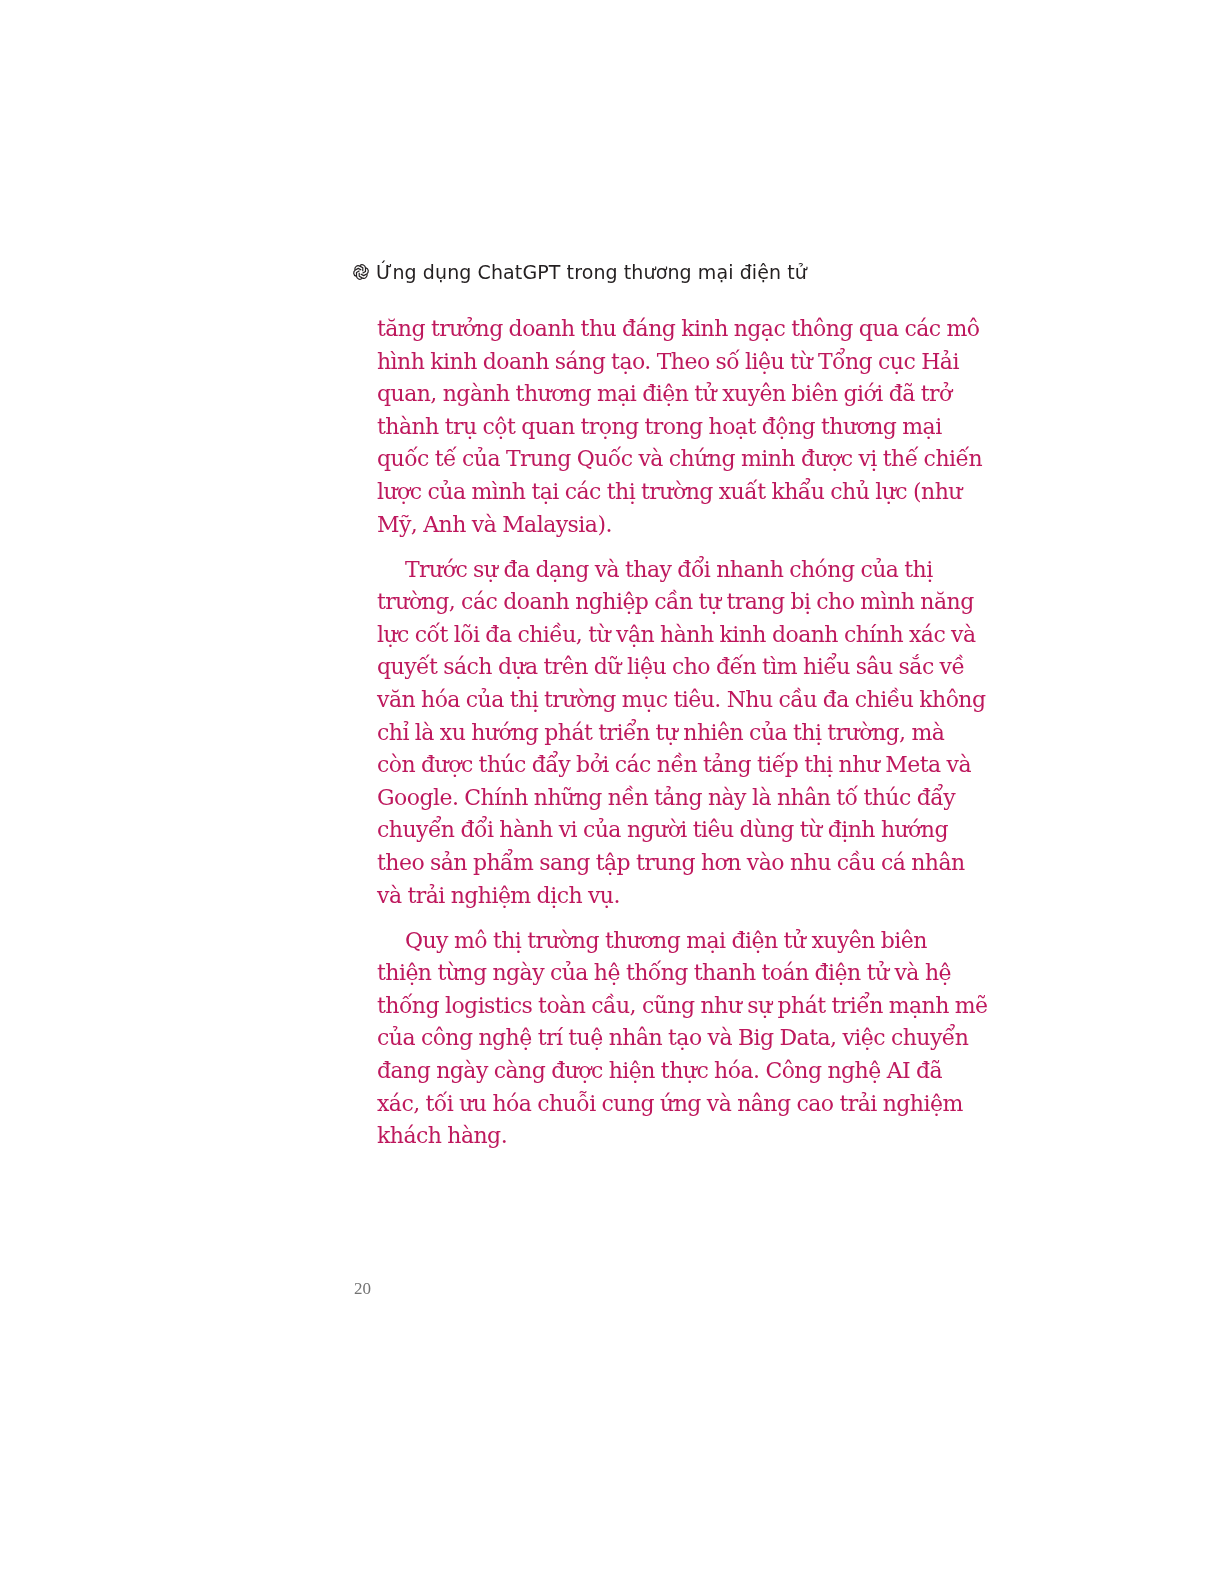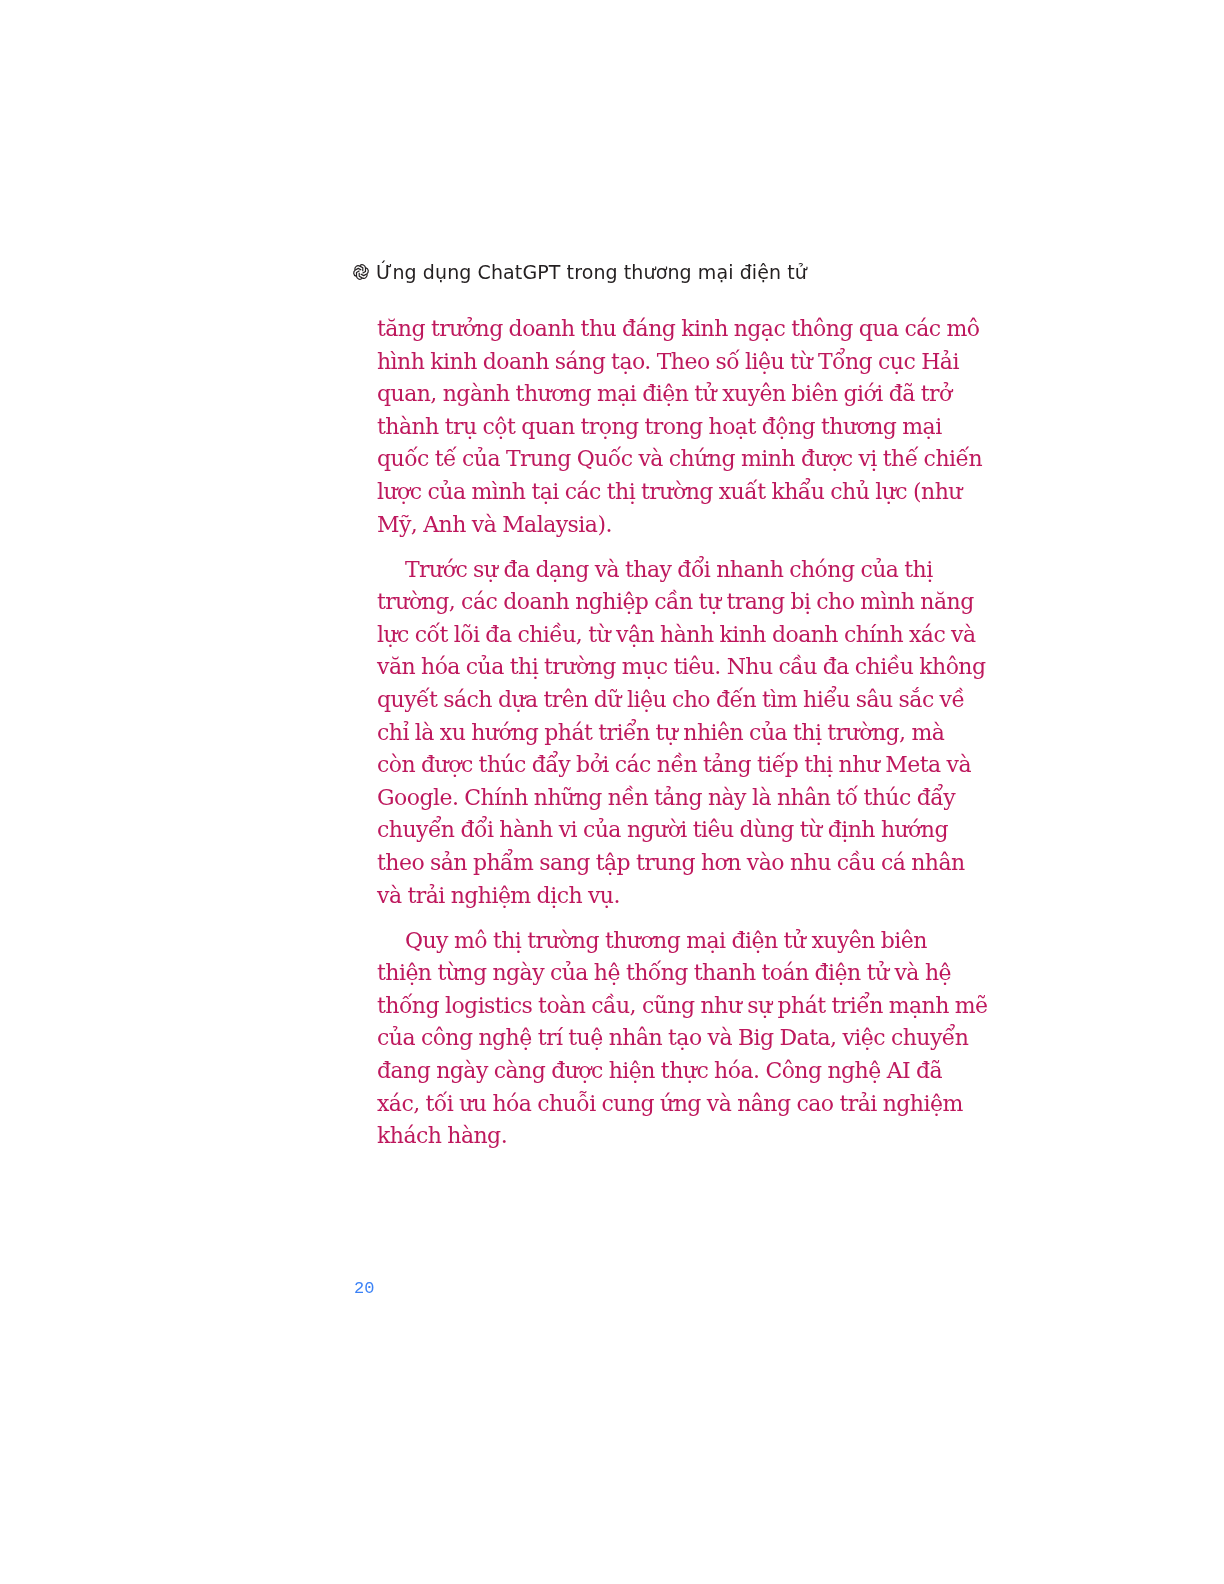--- a/index.html
+++ b/index.html
@@ -68,23 +68,23 @@
   .line.indent {
     padding-left: 28px;
   }
   .para + .para {
     margin-top: 12.5px;
   }
   .page-number {
     position: absolute;
     left: 338px;
     top: 1279px;
-    font-family: Liberation Mono, monospace;
+    font-family: Liberation Serif, serif;
     font-size: 17px;
-    color: #3b82f6;
+    color: #737373;
   }
 </style>
 </head>
 <body>
 
 <div class="page">
 
   <div class="running-header">
     <span class="logo">
       <svg viewBox="0 0 24 24" width="18" height="18" fill="none" stroke="#231f20" stroke-width="1.6" stroke-linejoin="round">
@@ -110,22 +110,22 @@
       <span class="line">thành trụ cột quan trọng trong hoạt động thương mại</span>
       <span class="line">quốc tế của Trung Quốc và chứng minh được vị thế chiến</span>
       <span class="line">lược của mình tại các thị trường xuất khẩu chủ lực (như</span>
       <span class="line last">Mỹ, Anh và Malaysia).</span>
     </div>
 
     <div class="para">
       <span class="line indent">Trước sự đa dạng và thay đổi nhanh chóng của thị</span>
       <span class="line">trường, các doanh nghiệp cần tự trang bị cho mình năng</span>
       <span class="line">lực cốt lõi đa chiều, từ vận hành kinh doanh chính xác và</span>
+      <span class="line">quyết sách dựa trên dữ liệu cho đến tìm hiểu sâu sắc về</span>
       <span class="line">văn hóa của thị trường mục tiêu. Nhu cầu đa chiều không</span>
-      <span class="line">quyết sách dựa trên dữ liệu cho đến tìm hiểu sâu sắc về</span>
       <span class="line">chỉ là xu hướng phát triển tự nhiên của thị trường, mà</span>
       <span class="line">còn được thúc đẩy bởi các nền tảng tiếp thị như Meta và</span>
       <span class="line">Google. Chính những nền tảng này là nhân tố thúc đẩy</span>
       <span class="line">chuyển đổi hành vi của người tiêu dùng từ định hướng</span>
       <span class="line">theo sản phẩm sang tập trung hơn vào nhu cầu cá nhân</span>
       <span class="line last">và trải nghiệm dịch vụ.</span>
     </div>
 
     <div class="para">
       <span class="line indent">Quy mô thị trường thương mại điện tử xuyên biên</span>

